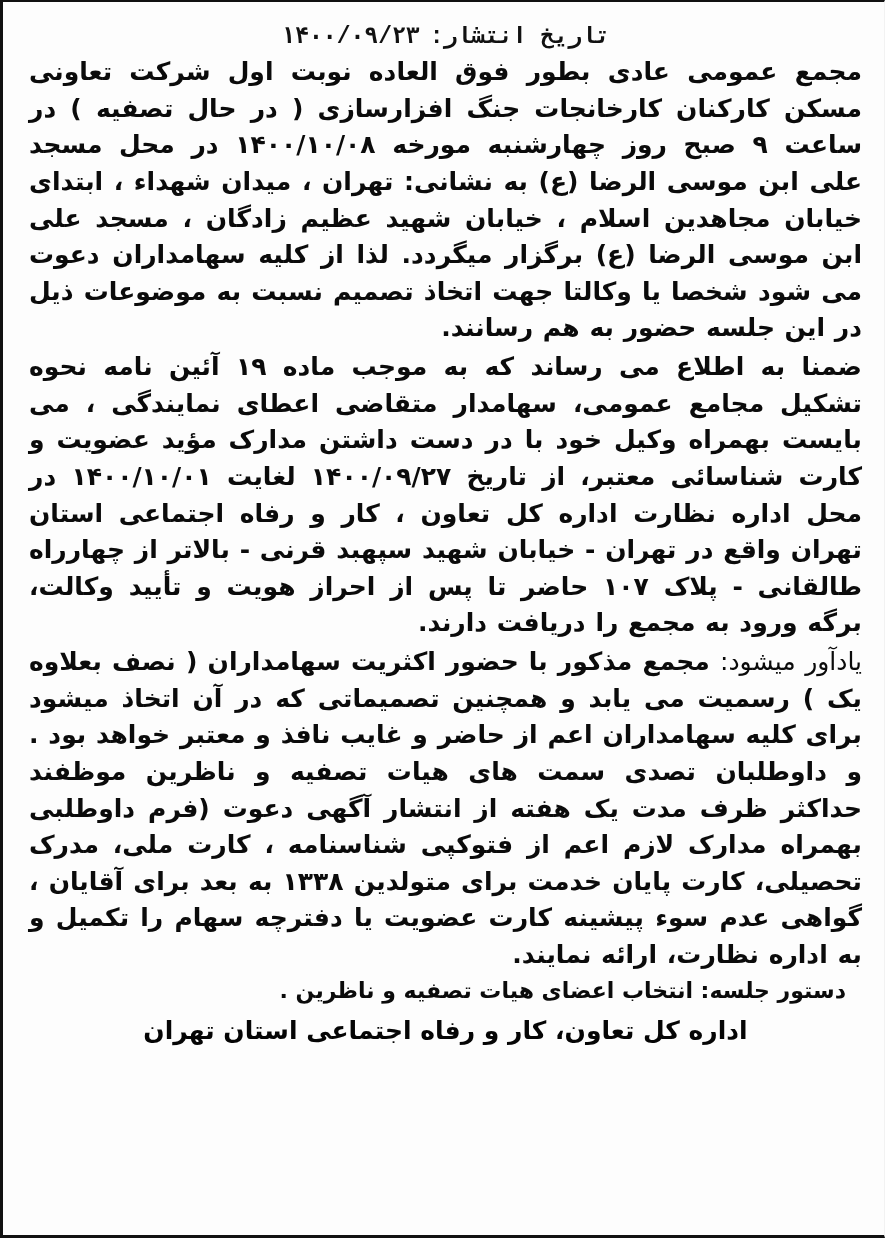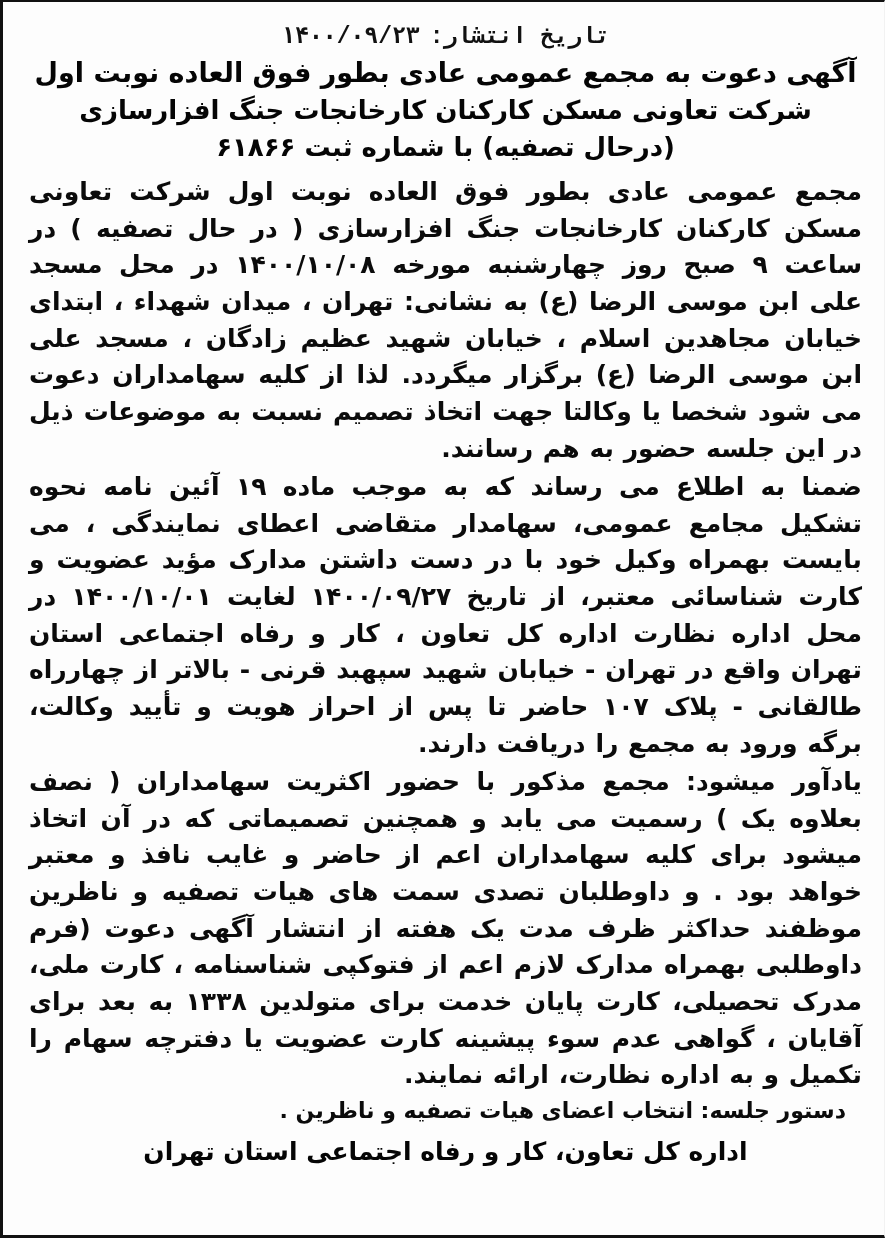--- a/index.html
+++ b/index.html
@@ -61,21 +61,21 @@
     font-size: 25px;
     font-weight: 700;
     color: #0b0b0b;
     line-height: 1.465;
     margin: 0 0 2px 0;
     text-align: justify;
     text-align-last: justify;
     word-spacing: 1px;
   }
   p.body.last-ragged { text-align-last: right; }
-  .bold-lead { font-weight: 700; }
+  .bold-lead { font-weight: 400; }
   p.agenda {
     font-size: 22px;
     font-weight: 700;
     color: #0b0b0b;
     line-height: 1.4;
     margin: 2px 16px 0 0;
     text-align: right;
     text-align-last: right;
   }
   .footer-line {
@@ -91,25 +91,20 @@
 </head>
 <body>
 
 <div class="page">
   <div class="inner">
 
     <div class="pub-date">
       <span class="label">تاریخ انتشار:</span><span class="value">۱۴۰۰/۰۹/۲۳</span>
     </div>
 
-    <div class="title-block">
-      <div class="title-line l1">آگهی دعوت به مجمع عمومی عادی بطور فوق العاده نوبت اول</div>
-      <div class="title-line l2">شرکت تعاونی مسکن کارکنان کارخانجات جنگ افزارسازی</div>
-      <div class="title-line l3">(درحال تصفیه) با شماره ثبت ۶۱۸۶۶</div>
-    </div>
 
     <p class="body last-ragged">مجمع عمومی عادی بطور فوق العاده نوبت اول شرکت تعاونی مسکن کارکنان کارخانجات جنگ افزارسازی ( در حال تصفیه ) در ساعت ۹ صبح روز چهارشنبه مورخه ۱۴۰۰/۱۰/۰۸ در محل مسجد علی ابن موسی الرضا (ع) به نشانی: تهران ، میدان شهداء ، ابتدای خیابان مجاهدین اسلام ، خیابان شهید عظیم زادگان ، مسجد علی ابن موسی الرضا (ع) برگزار میگردد. لذا از کلیه سهامداران دعوت می شود شخصا یا وکالتا جهت اتخاذ تصمیم نسبت به موضوعات ذیل در این جلسه حضور به هم رسانند.</p>
 
     <p class="body last-ragged">ضمنا به اطلاع می رساند که به موجب ماده ۱۹ آئین نامه نحوه تشکیل مجامع عمومی، سهامدار متقاضی اعطای نمایندگی ، می بایست بهمراه وکیل خود با در دست داشتن مدارک مؤید عضویت و کارت شناسائی معتبر، از تاریخ ۱۴۰۰/۰۹/۲۷ لغایت ۱۴۰۰/۱۰/۰۱ در محل اداره نظارت اداره کل تعاون ، کار و رفاه اجتماعی استان تهران واقع در تهران - خیابان شهید سپهبد قرنی - بالاتر از چهارراه طالقانی - پلاک ۱۰۷ حاضر تا پس از احراز هویت و تأیید وکالت، برگه ورود به مجمع را دریافت دارند.</p>
 
     <p class="body last-ragged"><span class="bold-lead">یادآور میشود:</span><span> مجمع مذکور با حضور اکثریت سهامداران ( نصف بعلاوه یک ) رسمیت می یابد و همچنین تصمیماتی که در آن اتخاذ میشود برای کلیه سهامداران اعم از حاضر و غایب نافذ و معتبر خواهد بود . و داوطلبان تصدی سمت های هیات تصفیه و ناظرین موظفند حداکثر ظرف مدت یک هفته از انتشار آگهی دعوت (فرم داوطلبی بهمراه مدارک لازم اعم از فتوکپی شناسنامه ، کارت ملی، مدرک تحصیلی، کارت پایان خدمت برای متولدین ۱۳۳۸ به بعد برای آقایان ، گواهی عدم سوء پیشینه کارت عضویت یا دفترچه سهام را تکمیل و به اداره نظارت، ارائه نمایند.</span></p>
 
     <p class="agenda">دستور جلسه: انتخاب اعضای هیات تصفیه و ناظرین .</p>
 
     <div class="footer-line">اداره کل تعاون، کار و رفاه اجتماعی استان تهران</div>

